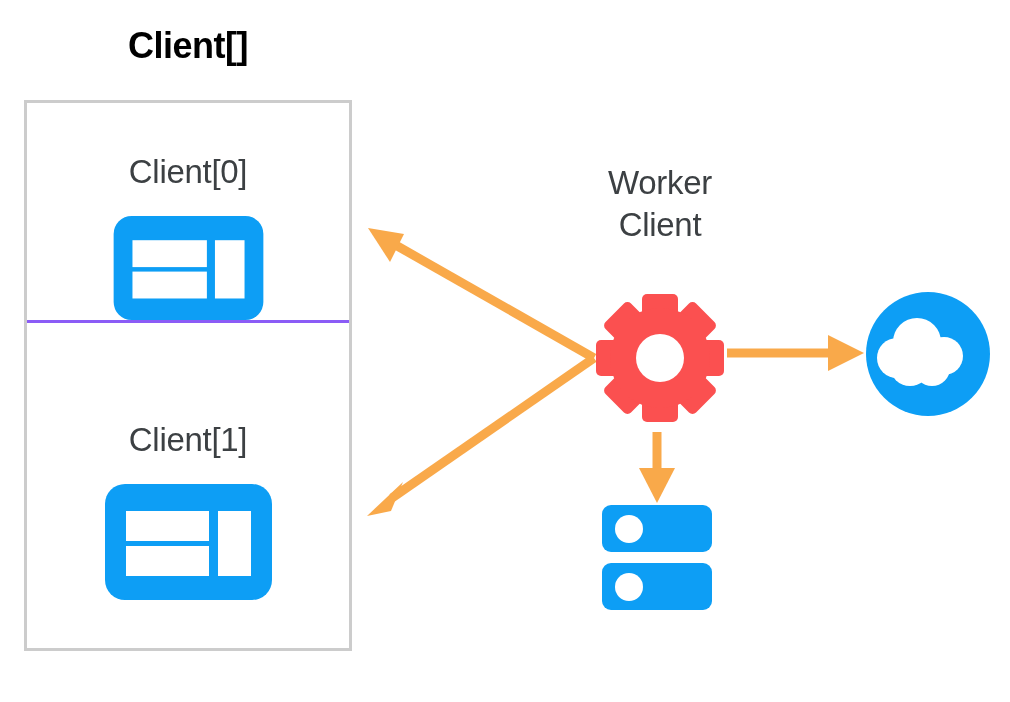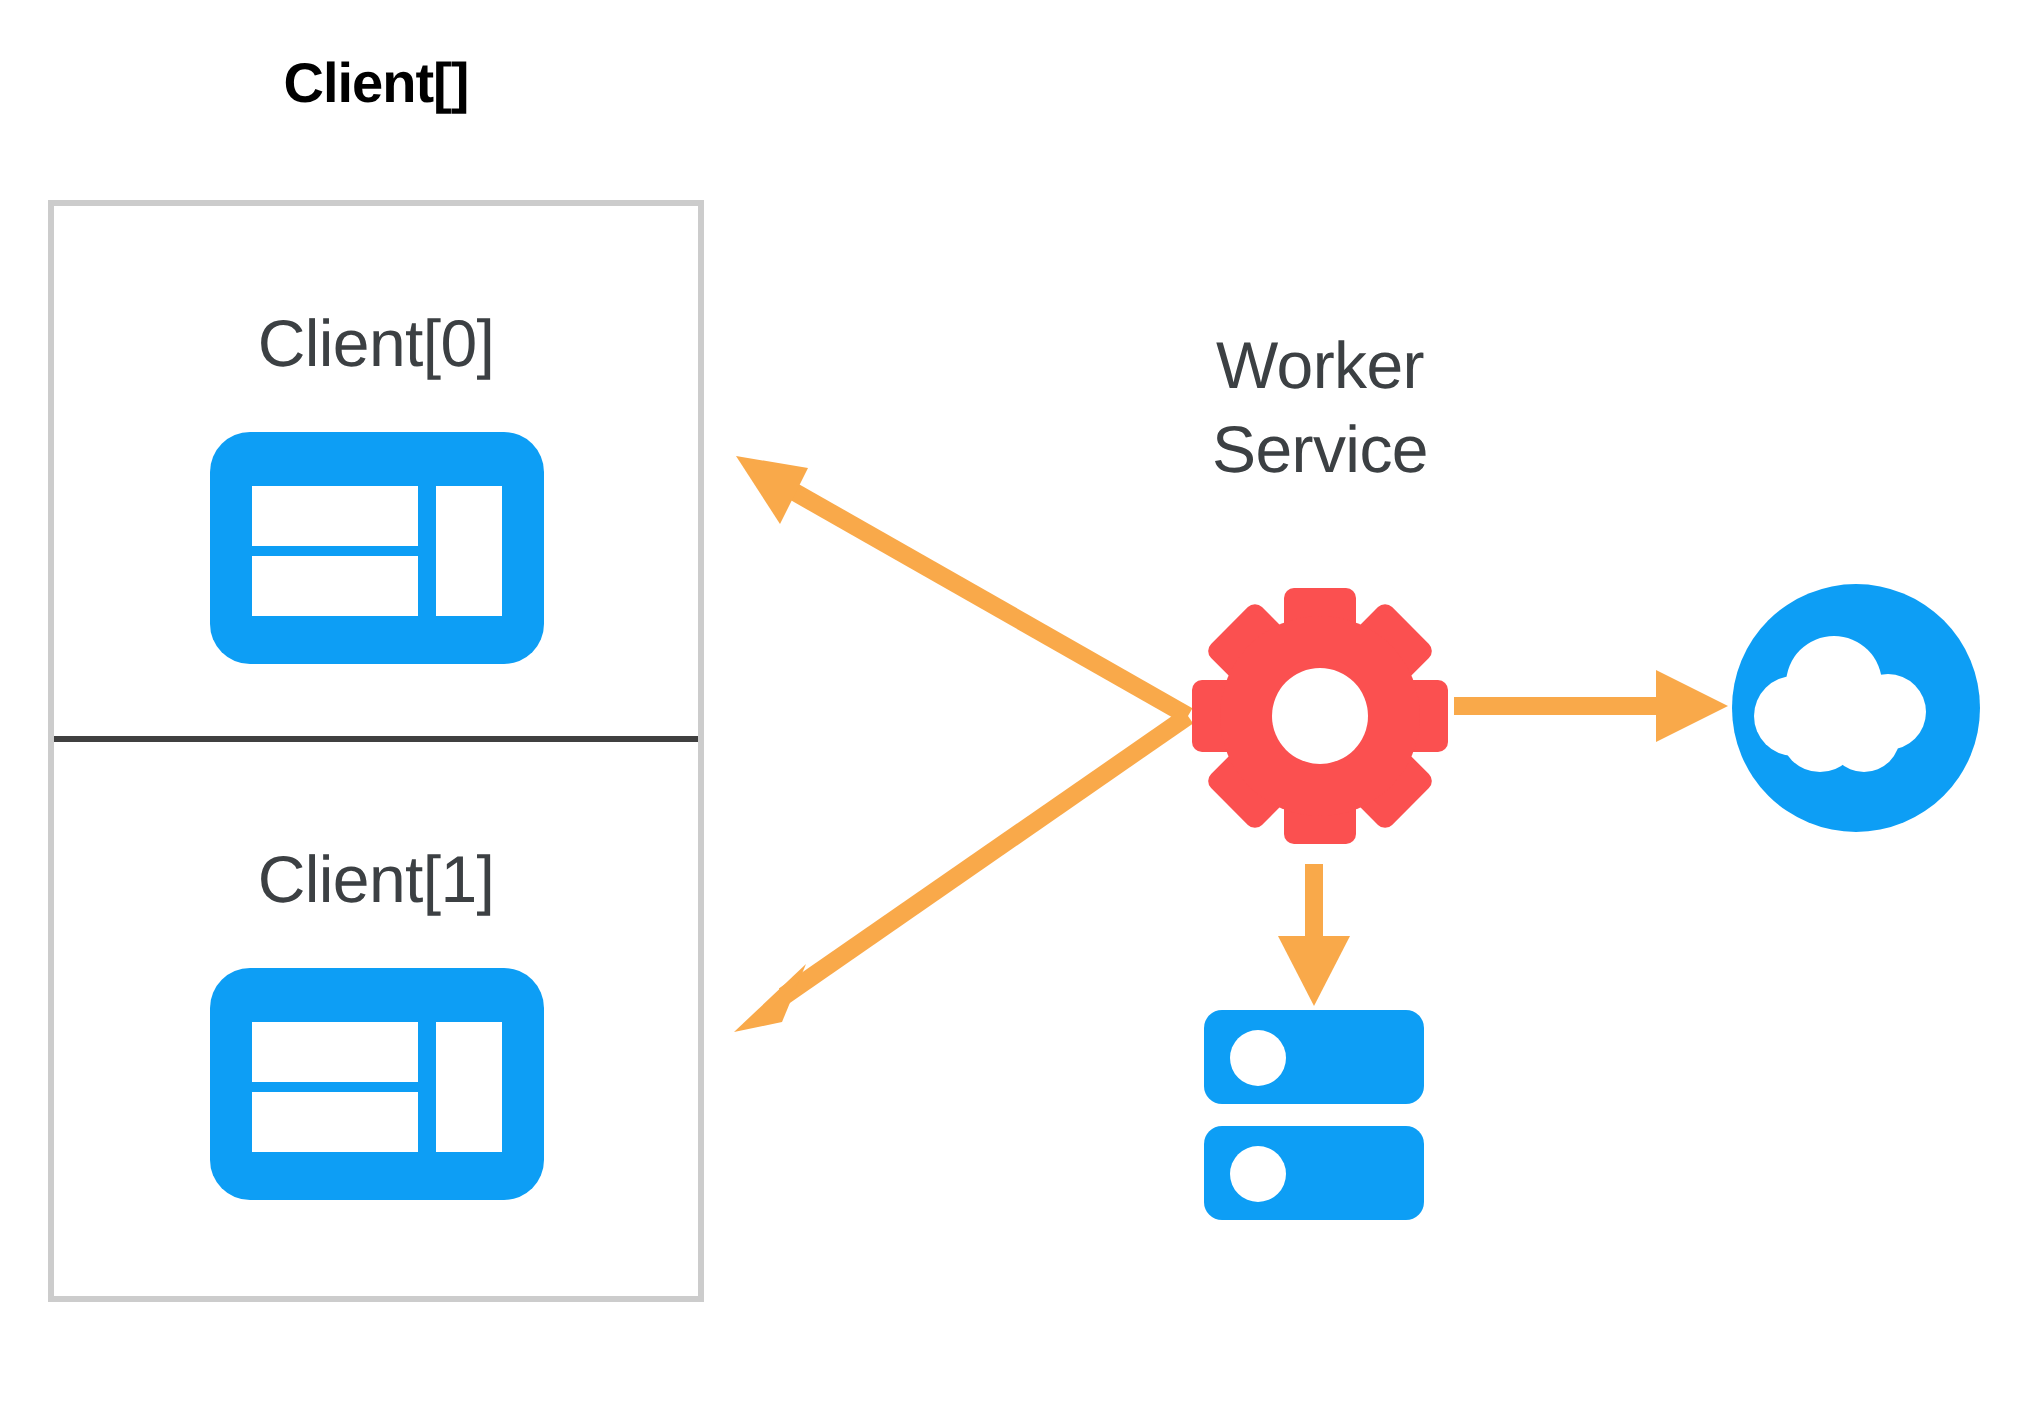--- a/index.html
+++ b/index.html
@@ -18,21 +18,21 @@
     overflow: hidden;
   }
 
   
   .client-array-title {
     position: absolute;
     left: 24px;
     top: 28px;
     width: 328px;
     text-align: center;
-    font-size: 28px;
+    font-size: 36px;
     font-weight: 700;
     letter-spacing: -0.5px;
     color: #000000;
     line-height: 1;
     white-space: nowrap;
   }
 
   
   .client-array-box {
     position: absolute;
@@ -48,22 +48,22 @@
     position: absolute;
     left: 0;
     width: 100%;
     box-sizing: border-box;
     display: flex;
     flex-direction: column;
     align-items: center;
   }
   .client-cell-0 {
     top: 0;
-    height: 268px;
-    border-bottom: 3px solid #404040;
+    height: 220px;
+    border-bottom: 3px solid #8b5cf6;
     align-items: center;
   }
   .client-cell-1 {
     top: 268px;
     height: 332px;
   }
   .client-label {
     margin-top: 52px;
     font-size: 33px;
     font-weight: 400;
@@ -131,21 +131,21 @@
         <rect x="0" y="0" width="167" height="116" rx="20" ry="20" fill="#0d9ef5"></rect>
         <rect x="21" y="27" width="83" height="30" fill="#ffffff"></rect>
         <rect x="21" y="62" width="83" height="30" fill="#ffffff"></rect>
         <rect x="113" y="27" width="33" height="65" fill="#ffffff"></rect>
       </svg>
     </div>
   </div>
 
   <div class="service-worker-label">
     <div>Worker</div>
-    <div>Service</div>
+    <div>Client</div>
   </div>
 
   <svg class="overlay" viewBox="0 0 1010 702">
 
     <g>
       <line x1="594" y1="358" x2="392" y2="243" stroke="#f9a94a" stroke-width="9" stroke-linecap="butt"></line>
       <polygon points="368,228 404,234 390,262" fill="#f9a94a"></polygon>
     </g>
 
     <g>

